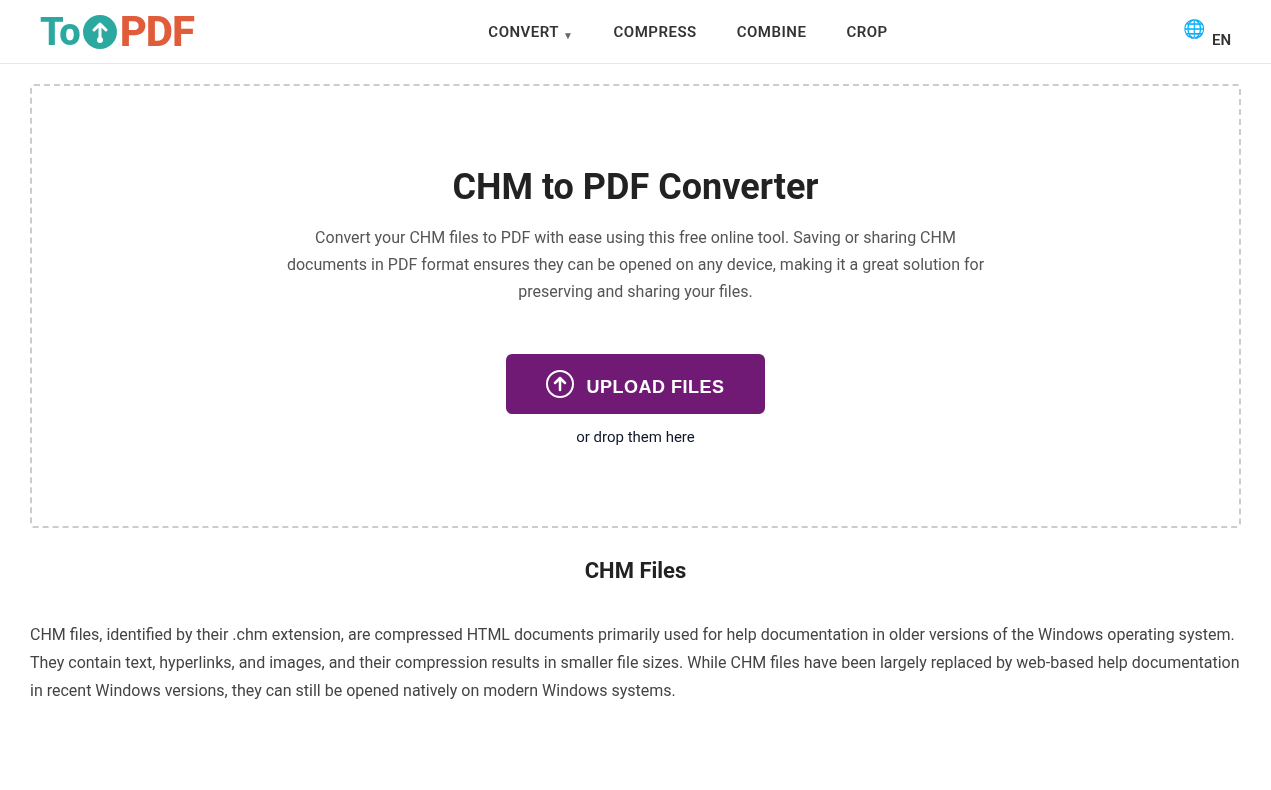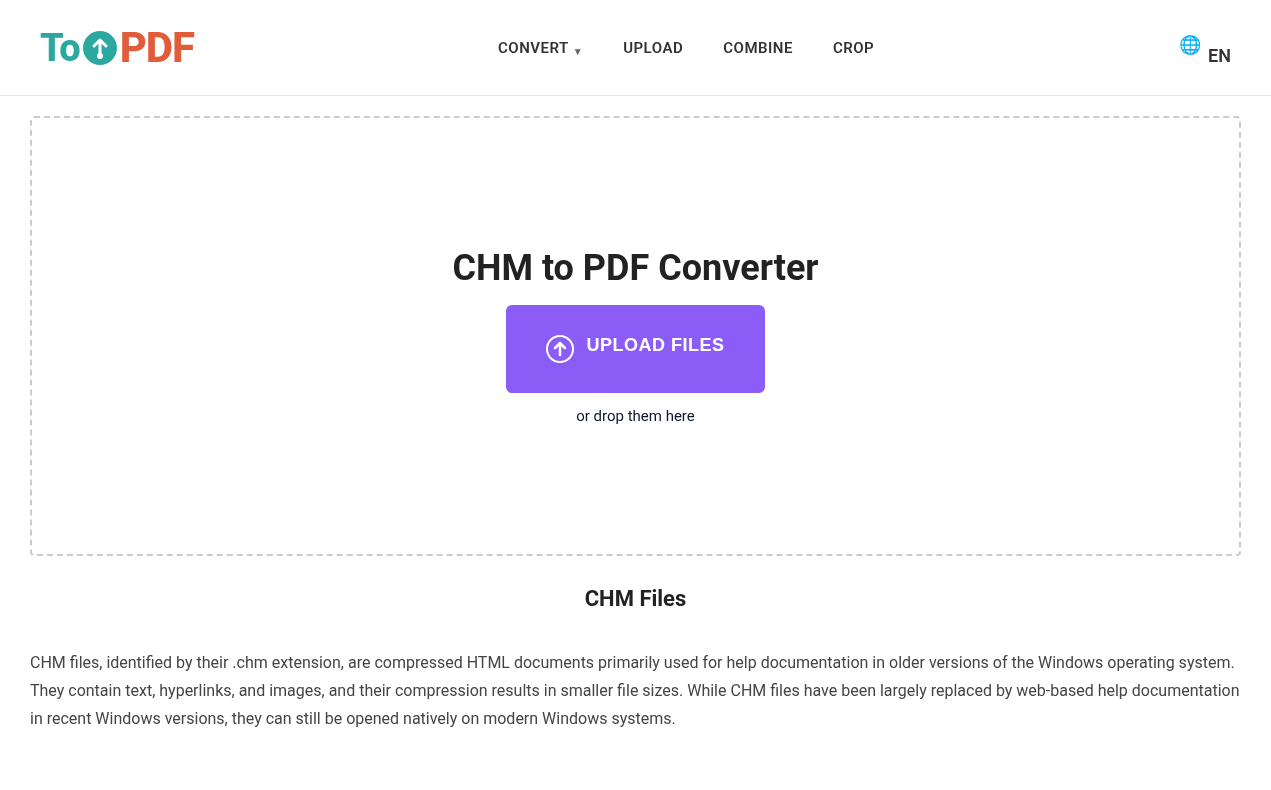--- a/index.html
+++ b/index.html
@@ -15,21 +15,21 @@
       width: 1271px;
       min-height: 790px;
     }
 
     
     header {
       display: flex;
       align-items: center;
       justify-content: space-between;
       padding: 0 40px;
-      height: 96px;
+      height: 64px;
       border-bottom: 1px solid #e8e8e8;
       background: #fff;
     }
 
     .logo {
       display: flex;
       align-items: center;
       gap: 0;
     }
 
@@ -81,21 +81,21 @@
       align-items: center;
       gap: 8px;
     }
 
     .lang-icon {
       font-size: 20px;
       color: #555;
     }
 
     .lang-text {
-      font-size: 18px;
+      font-size: 15px;
       font-weight: 600;
       color: #333;
       cursor: pointer;
       margin-top: 16px;
     }
 
     
     main {
       padding: 20px 20px 40px;
     }
@@ -124,30 +124,30 @@
     .converter-desc {
       font-size: 16px;
       color: #555;
       text-align: center;
       max-width: 700px;
       line-height: 1.7;
       margin-bottom: 48px;
     }
 
     .upload-btn {
-      background: #8b5cf6;
+      background: #701a75;
       color: #fff;
       border: none;
       border-radius: 6px;
-      padding: 30px 40px;
+      padding: 16px 40px;
       font-size: 18px;
       font-weight: 700;
       cursor: pointer;
       display: flex;
-      align-items: flex-start;
+      align-items: flex-end;
       gap: 12px;
       letter-spacing: 0.5px;
       margin-bottom: 14px;
     }
 
     .upload-icon {
       width: 28px;
       height: 28px;
     }
 
@@ -190,21 +190,21 @@
     </svg>
     <span class="logo-pdf">PDF</span>
   </div>
 
   <nav>
     <a class="nav-item">
       <span>CONVERT</span>
       <span class="nav-dropdown-icon">▼</span>
     </a>
     <a class="nav-item">
-      <span>UPLOAD</span>
+      <span>COMPRESS</span>
     </a>
     <a class="nav-item">
       <span>COMBINE</span>
     </a>
     <a class="nav-item">
       <span>CROP</span>
     </a>
   </nav>
 
   <div class="lang-area">
@@ -215,20 +215,21 @@
       </svg>
     </span>
     <span class="lang-text">EN</span>
   </div>
 </header>
 
 <main>
 
   <div class="drop-zone">
     <h1 class="converter-title">CHM to PDF Converter</h1>
+    <p class="converter-desc">Convert your CHM files to PDF with ease using this free online tool. Saving or sharing CHM documents in PDF format ensures they can be opened on any device, making it a great solution for preserving and sharing your files.</p>
 
     <button class="upload-btn">
 
       <svg class="upload-icon" viewBox="0 0 28 28" xmlns="http://www.w3.org/2000/svg">
         <circle cx="14" cy="14" r="13" stroke="white" stroke-width="2" fill="none"></circle>
         <path d="M14 8 L14 20 M9 13 L14 8 L19 13" stroke="white" stroke-width="2.5" fill="none" stroke-linecap="round" stroke-linejoin="round"></path>
       </svg>
       <span>UPLOAD FILES</span>
     </button>
 

